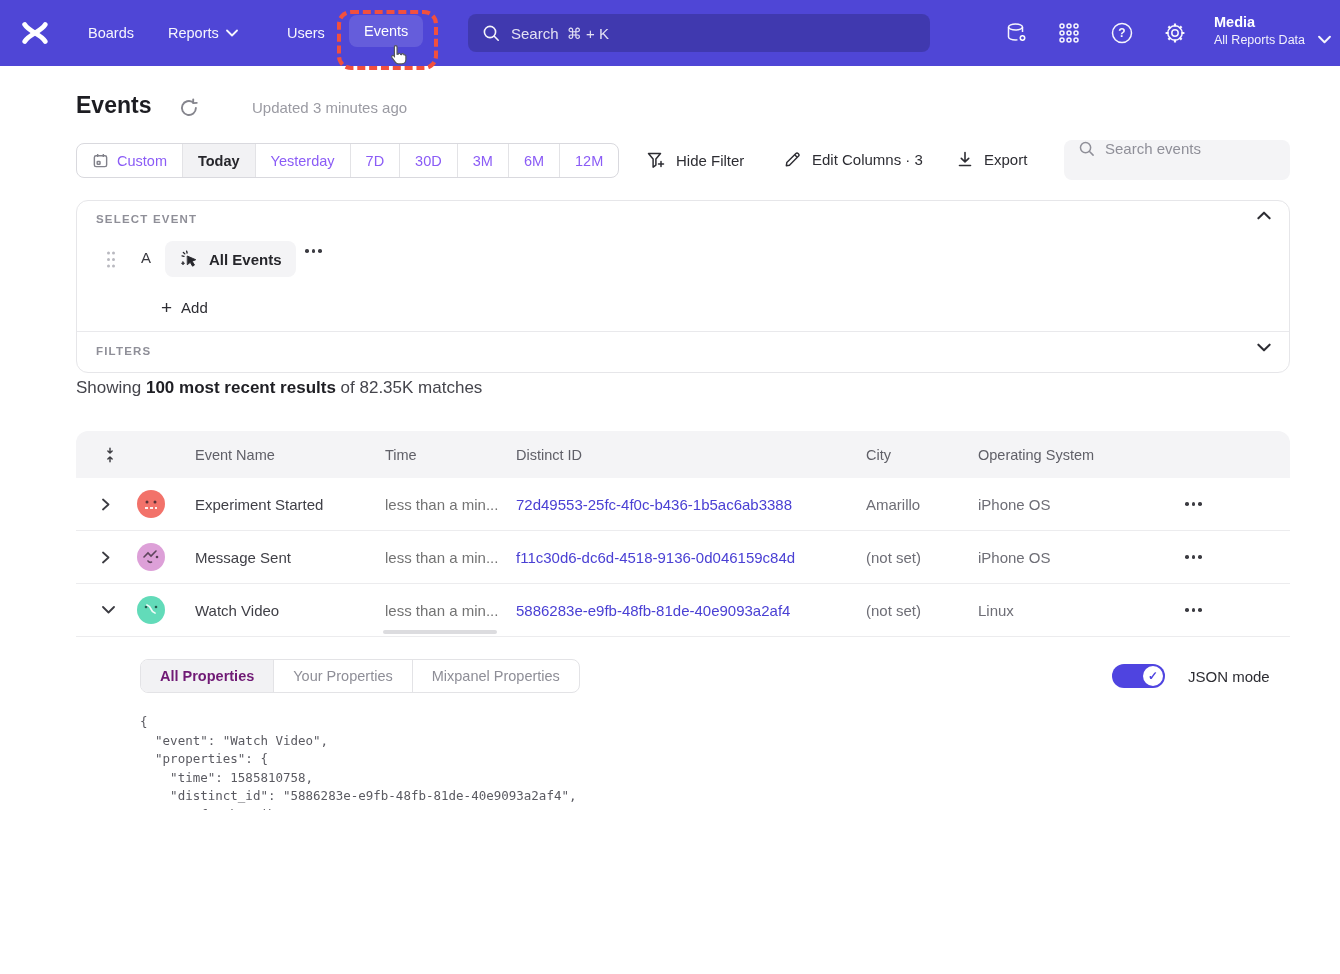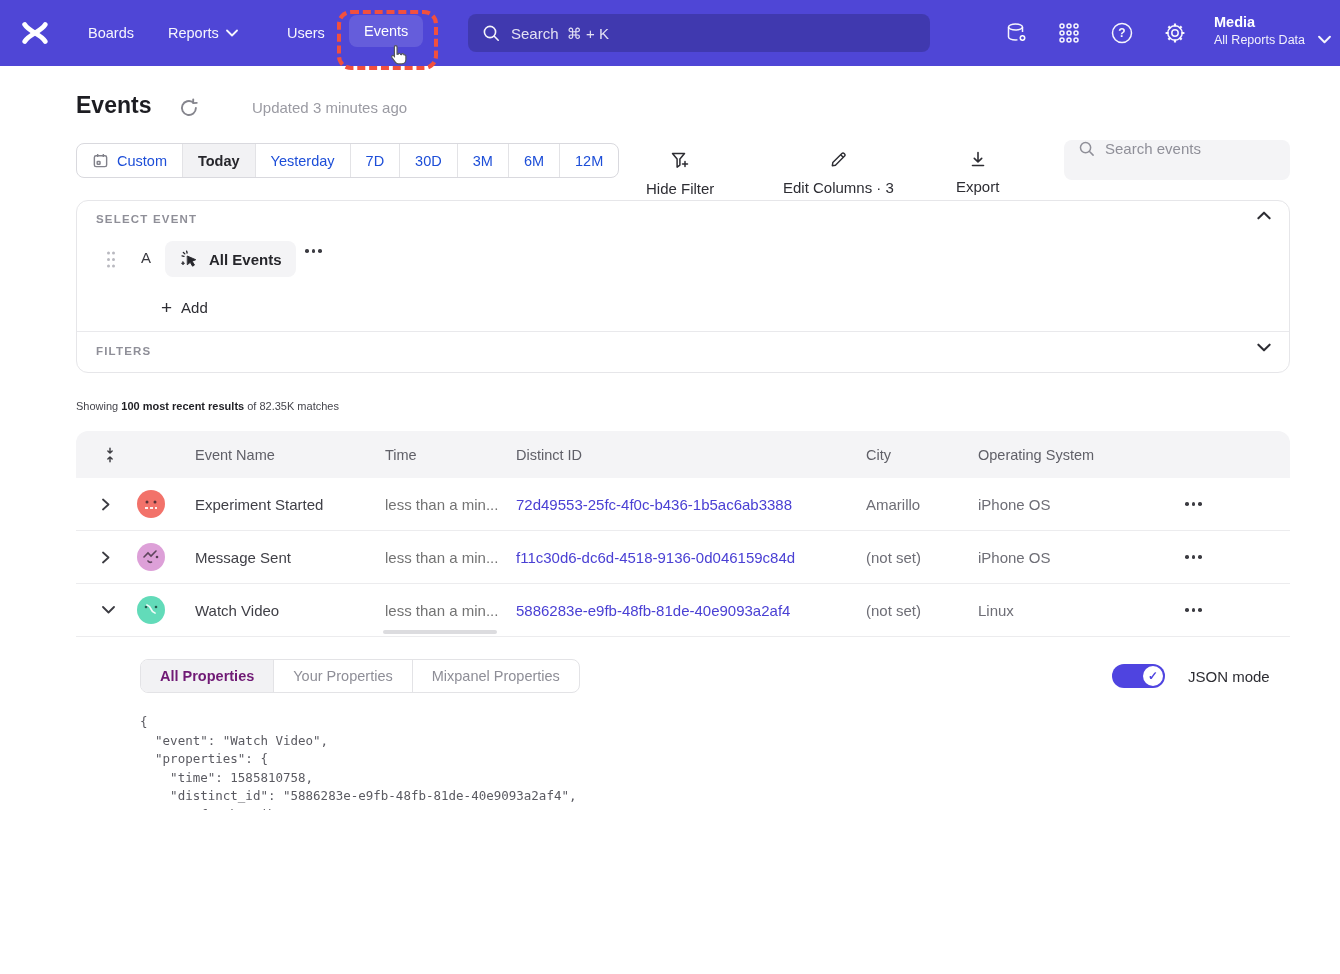--- a/index.html
+++ b/index.html
@@ -30,25 +30,25 @@
 
   
   .page-title { position:absolute; left:76px; top:92px; font-size:23px; font-weight:700; color:#1d1d22; }
   .refresh-btn { position:absolute; left:179px; top:98px; width:20px; height:20px; cursor:pointer; }
   .updated { position:absolute; left:208px; top:99px; font-size:15px; color:#9b9ba3;margin-left:44px; }
 
   
   .date-seg { position:absolute; left:76px; top:143px; height:35px; display:flex; align-items:stretch;
               border:1px solid #d9d9de; border-radius:8px; overflow:hidden; background:#fff; }
   .date-seg .seg { display:flex; align-items:center; gap:8px; padding:0 15px; font-size:14.5px;
-                   color:#1d4ed8; border-left:1px solid #e3e3e6; cursor:pointer; white-space:nowrap; }
+                   color:#8b5cf6; border-left:1px solid #e3e3e6; cursor:pointer; white-space:nowrap; }
   .date-seg .seg:first-child { border-left:0; }
   .date-seg .seg.selected { background:#f2f2f4; color:#26262b; font-weight:700; }
   .tool-btn { position:absolute; top:150px; display:flex; align-items:center; gap:10px; font-size:15px;
-              font-weight:500; color:#2d2d33; cursor:pointer;flex-direction:column; }
+              font-weight:500; color:#2d2d33; cursor:pointer; }
   .tool-search { position:absolute; left:1064px; top:140px; width:226px; height:40px; background:#f4f4f6;
                  border-radius:8px; display:flex; align-items:flex-start; gap:10px; padding:0 14px; }
   .tool-search input { background:transparent; border:0; outline:none; font-size:15px; width:100%;
                        color:#3a3a40; font-family:"Liberation Sans",sans-serif; }
   .tool-search input::placeholder { color:#8f8f98; }
 
   
   .query-card { position:absolute; left:76px; top:200px; width:1214px; height:173px;
                 border:1px solid #e6e6e9; border-radius:12px; background:#fff; }
   .section-label { font-size:11.5px; font-weight:700; letter-spacing:1.2px; color:#8f8f98; }
@@ -61,21 +61,21 @@
   .event-chip .chip-label { font-size:15px; font-weight:700; color:#26262b; }
   .chip-more { position:absolute; left:228px; top:48px; cursor:pointer; }
   .add-btn { position:absolute; left:80px; top:92px; display:flex; align-items:center; gap:9px;
              font-size:15px; font-weight:500; color:#2d2d33; cursor:pointer; padding:6px 4px; }
   .add-plus { font-size:19px; font-weight:400; line-height:16px; color:#2d2d33; }
   .qc-divider { position:absolute; left:0; top:130px; width:100%; height:1px; background:#e9e9ec; }
   .qc-filters-label { position:absolute; left:19px; top:144px; }
   .qc-filters-chevron { position:absolute; right:18px; top:142px; cursor:pointer; }
 
   
-  .results-line { position:absolute; left:76px; top:400px; font-size:11px; color:#45454c; }
+  .results-line { position:absolute; left:76px; top:378px; font-size:17px; color:#45454c; }
   .results-line b { color:#1f1f24; font-weight:700; }
 
   
   .events-table { position:absolute; left:76px; top:431px; width:1214px; }
   .tgrid { display:grid; grid-template-columns:48px 71px 190px 131px 350px 112px 207px 1fr; align-items:center; }
   .thead { height:47px; background:#f4f4f6; border-radius:12px 12px 0 0; color:#606068; font-size:14.5px; }
   .trow { height:53px; border-bottom:1px solid #ececee; position:relative; background:#fff; }
   .cell-expander { padding-left:26px; display:flex; align-items:center; cursor:pointer; }
   .avatar { width:28px; height:28px; border-radius:50%; margin-left:13px; position:relative; }
   .cell-name { font-size:15px; color:#3f3f46; }

